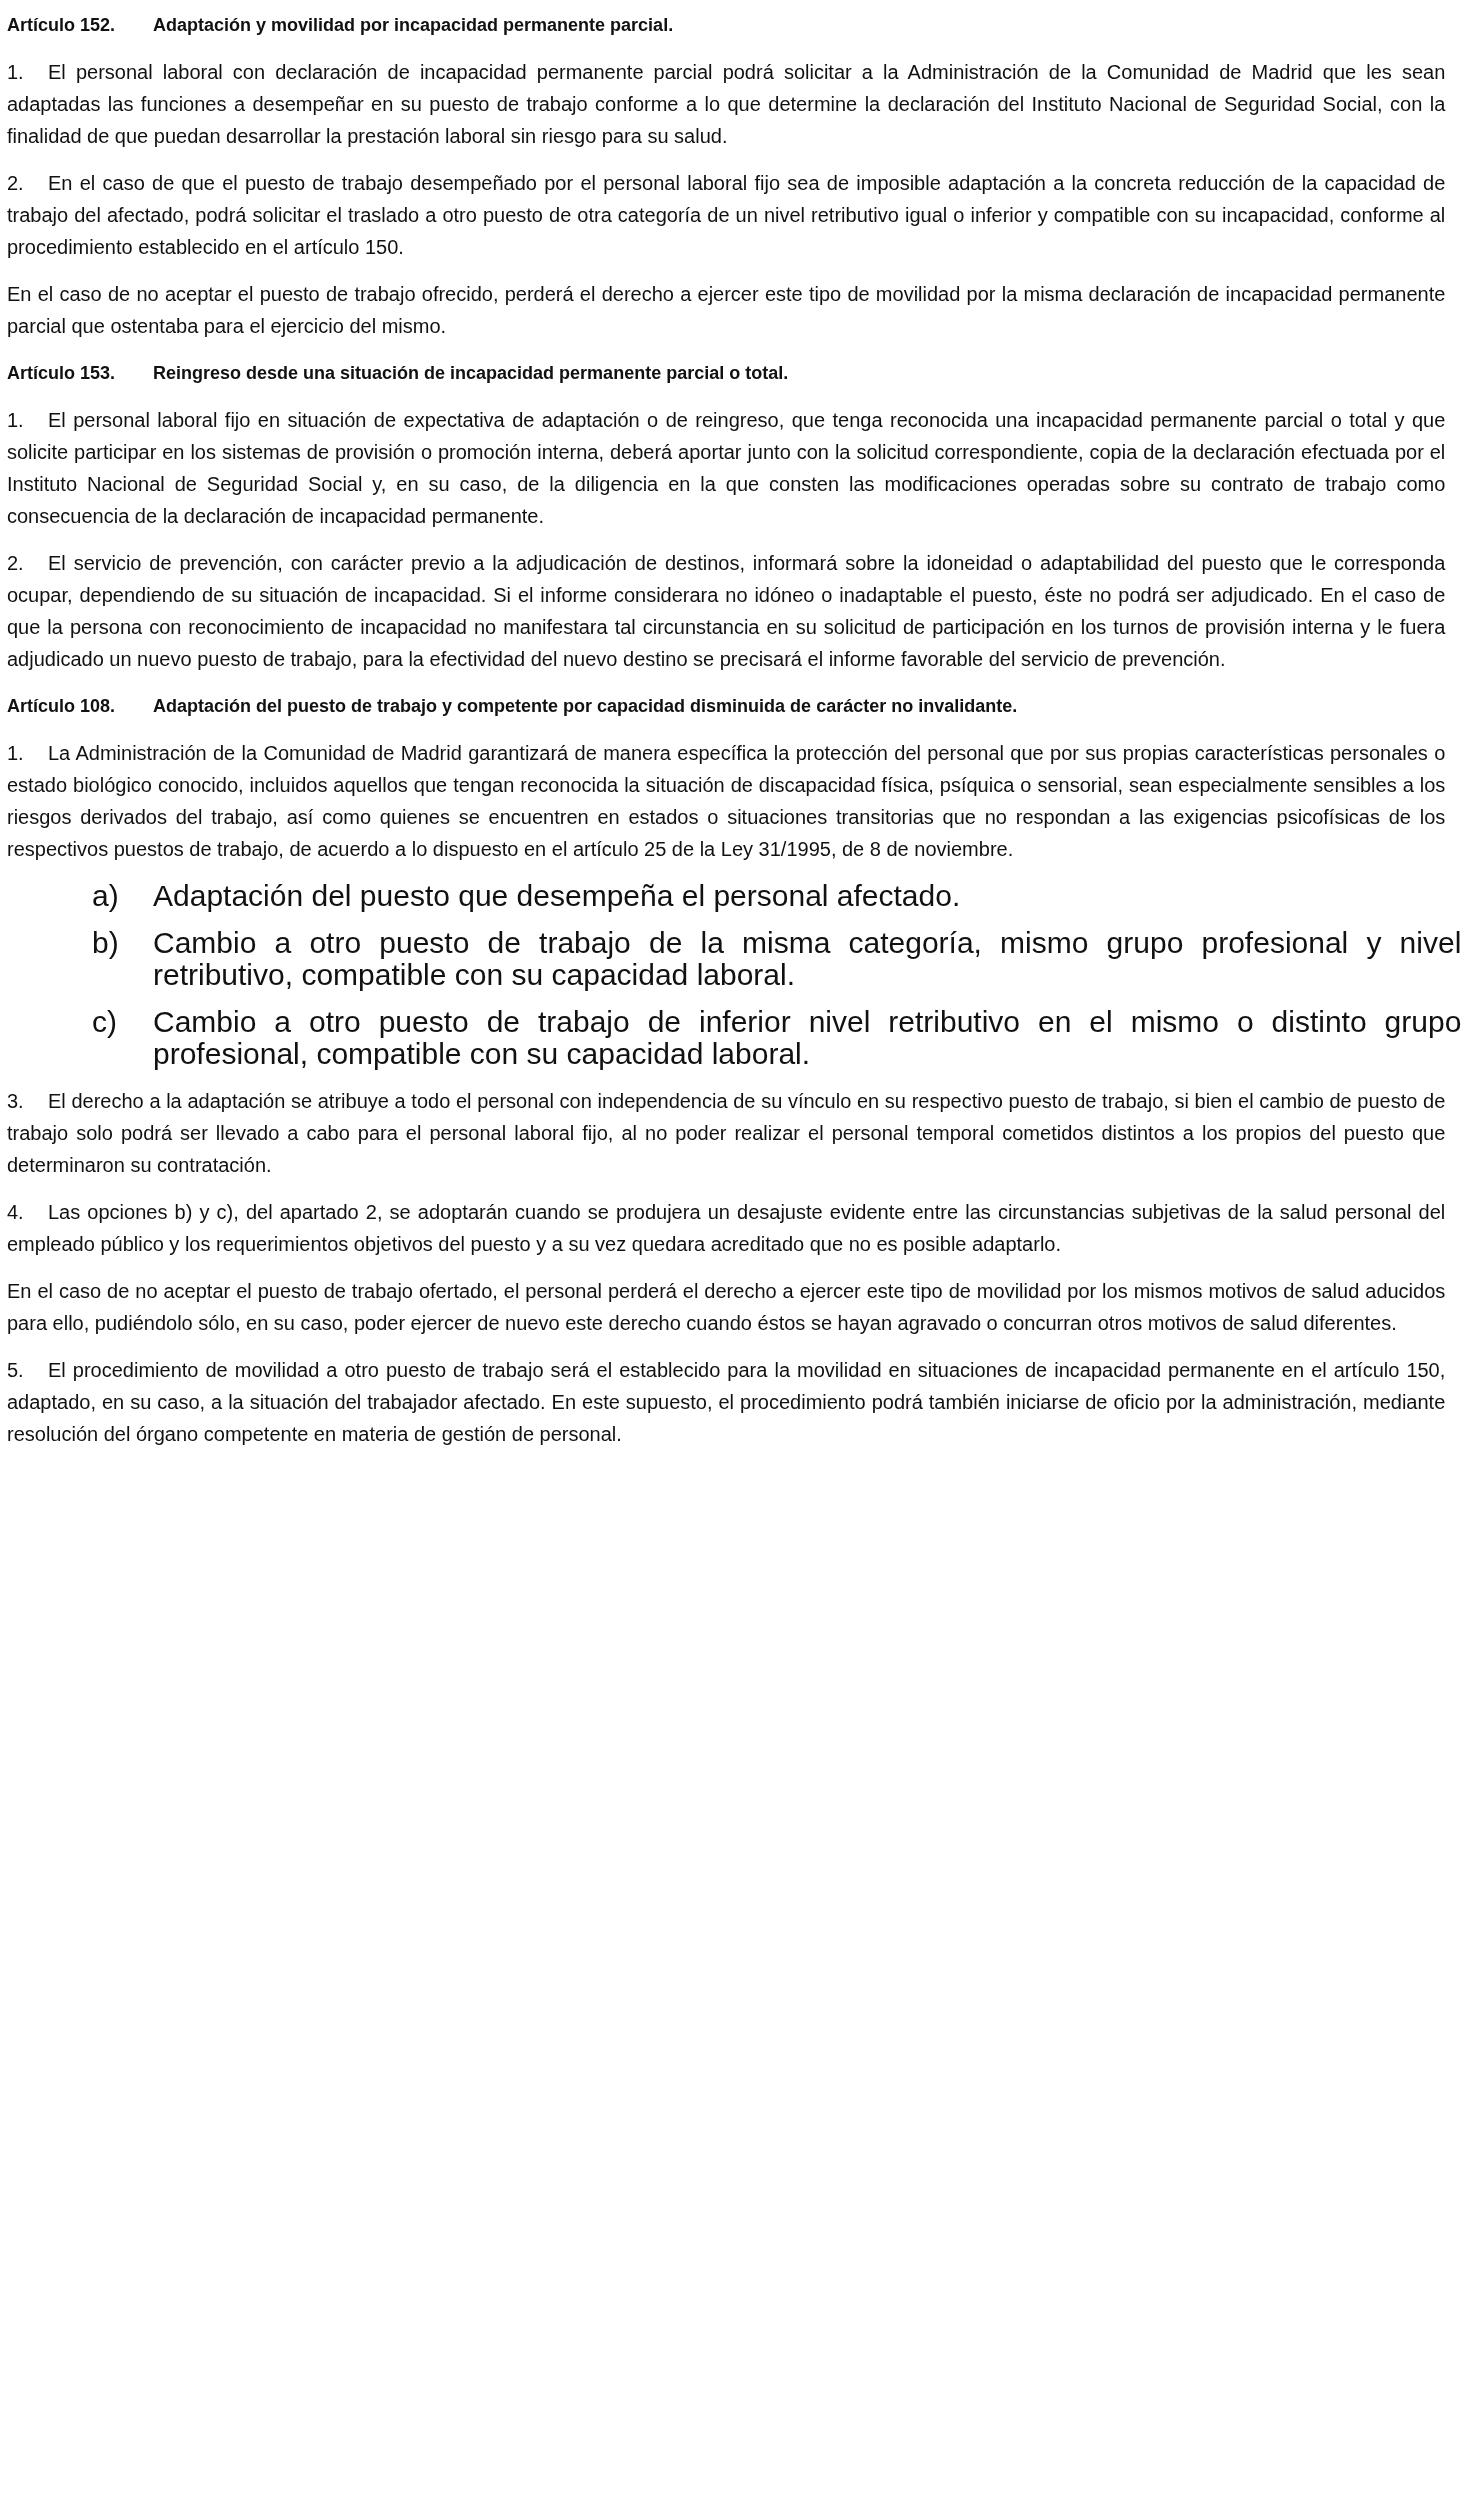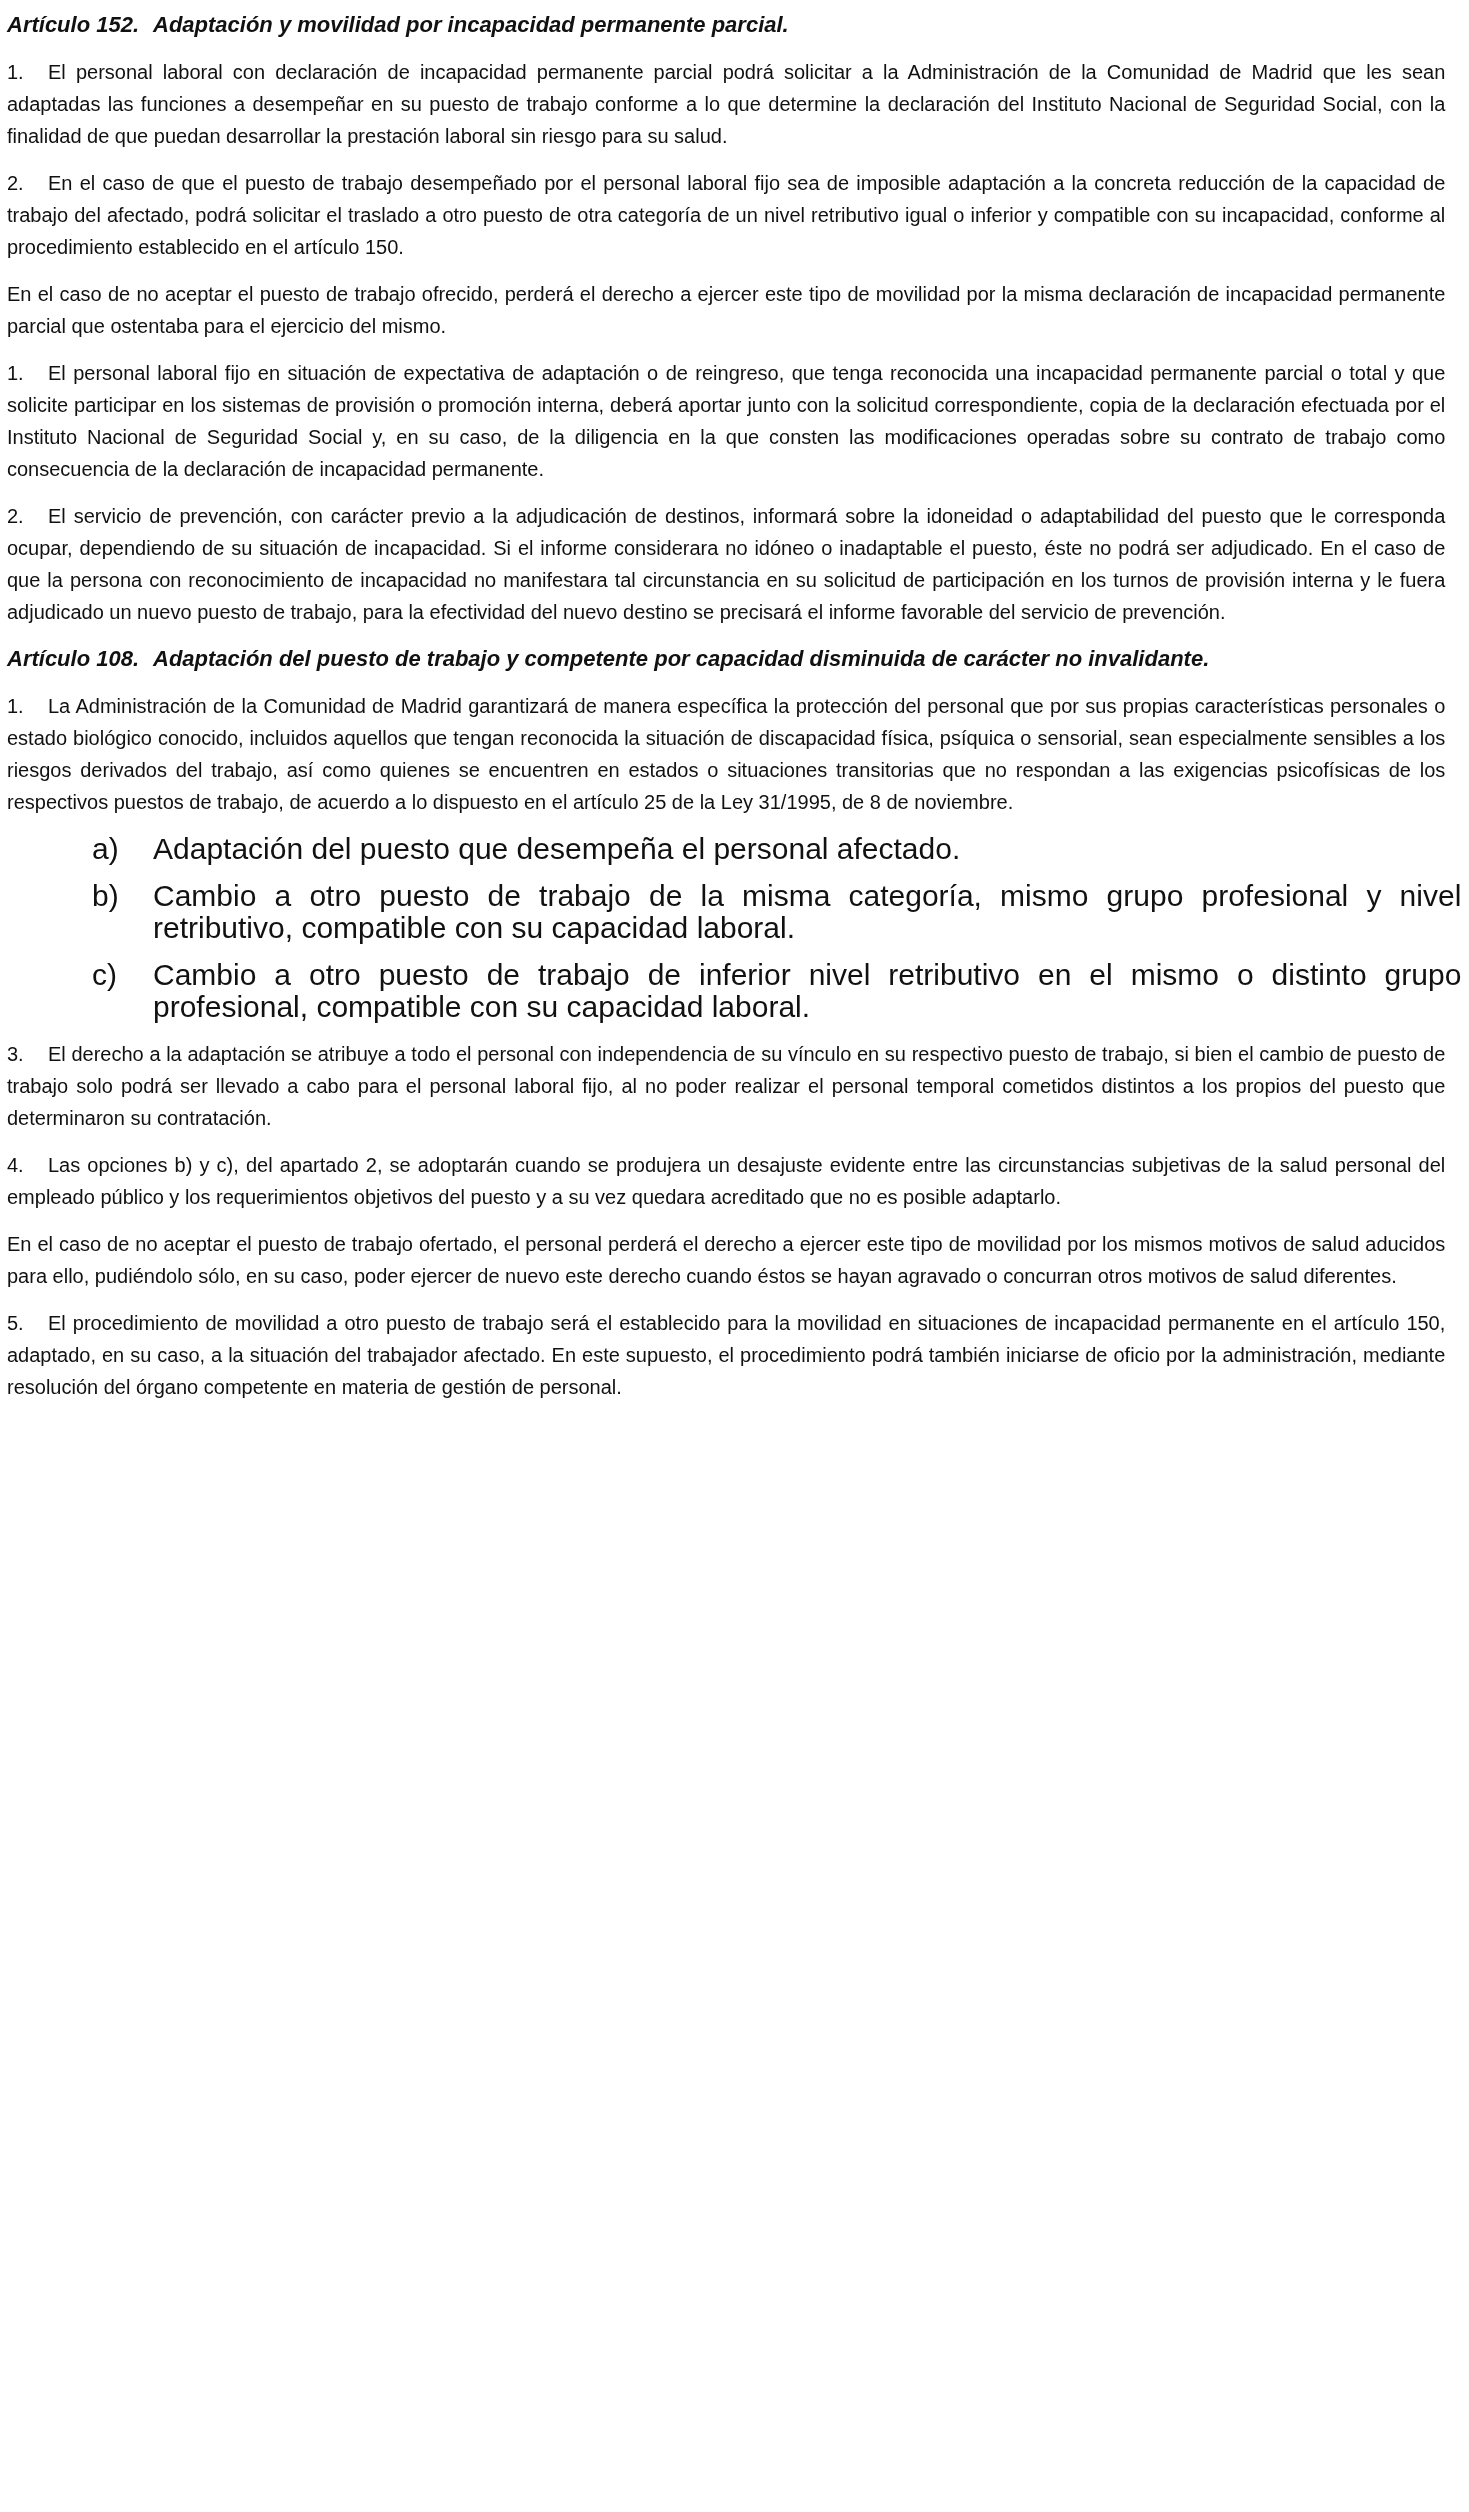--- a/index.html
+++ b/index.html
@@ -12,24 +12,23 @@
     color: #111111;
   }
   .page {
     width: 1470px;
     min-height: 2512px;
     box-sizing: border-box;
     padding: 8.7px 8.7px 17.5px 7px;
     background: #ffffff;
   }
   .heading {
-    font-size: 22px;
+    font-size: 18px;
     line-height: 32px;
     font-weight: bold;
-    font-style: italic;
     text-align: justify;
     margin: 17.5px 0 15px 0;
   }
   .heading:first-child {
     margin-top: 0;
   }
   .h-num {
     display: inline-block;
     min-width: 146px;
   }
@@ -67,20 +66,21 @@
     <h2 class="heading"><span class="h-num">Artículo 152.</span><span>Adaptación y movilidad por incapacidad permanente parcial.</span></h2>
 
     <p class="para"><span class="marker">1.</span><span>El personal laboral con declaración de incapacidad permanente parcial podrá solicitar a la Administración de la Comunidad de Madrid que les sean adaptadas las funciones a desempeñar en su puesto de trabajo conforme a lo que determine la declaración del Instituto Nacional de Seguridad Social, con la finalidad de que puedan desarrollar la prestación laboral sin riesgo para su salud.</span></p>
 
     <p class="para"><span class="marker">2.</span><span>En el caso de que el puesto de trabajo desempeñado por el personal laboral fijo sea de imposible adaptación a la concreta reducción de la capacidad de trabajo del afectado, podrá solicitar el traslado a otro puesto de otra categoría de un nivel retributivo igual o inferior y compatible con su incapacidad, conforme al procedimiento establecido en el artículo 150.</span></p>
 
     <p class="para"><span>En el caso de no aceptar el puesto de trabajo ofrecido, perderá el derecho a ejercer este tipo de movilidad por la misma declaración de incapacidad permanente parcial que ostentaba para el ejercicio del mismo.</span></p>
   </section>
 
   <section>
+    <h2 class="heading"><span class="h-num">Artículo 153.</span><span>Reingreso desde una situación de incapacidad permanente parcial o total.</span></h2>
 
     <p class="para"><span class="marker">1.</span><span>El personal laboral fijo en situación de expectativa de adaptación o de reingreso, que tenga reconocida una incapacidad permanente parcial o total y que solicite participar en los sistemas de provisión o promoción interna, deberá aportar junto con la solicitud correspondiente, copia de la declaración efectuada por el Instituto Nacional de Seguridad Social y, en su caso, de la diligencia en la que consten las modificaciones operadas sobre su contrato de trabajo como consecuencia de la declaración de incapacidad permanente.</span></p>
 
     <p class="para"><span class="marker">2.</span><span>El servicio de prevención, con carácter previo a la adjudicación de destinos, informará sobre la idoneidad o adaptabilidad del puesto que le corresponda ocupar, dependiendo de su situación de incapacidad. Si el informe considerara no idóneo o inadaptable el puesto, éste no podrá ser adjudicado. En el caso de que la persona con reconocimiento de incapacidad no manifestara tal circunstancia en su solicitud de participación en los turnos de provisión interna y le fuera adjudicado un nuevo puesto de trabajo, para la efectividad del nuevo destino se precisará el informe favorable del servicio de prevención.</span></p>
   </section>
 
   <section>
     <h2 class="heading"><span class="h-num">Artículo 108.</span><span>Adaptación del puesto de trabajo y competente por capacidad disminuida de carácter no invalidante.</span></h2>
 
     <p class="para"><span class="marker">1.</span><span>La Administración de la Comunidad de Madrid garantizará de manera específica la protección del personal que por sus propias características personales o estado biológico conocido, incluidos aquellos que tengan reconocida la situación de discapacidad física, psíquica o sensorial, sean especialmente sensibles a los riesgos derivados del trabajo, así como quienes se encuentren en estados o situaciones transitorias que no respondan a las exigencias psicofísicas de los respectivos puestos de trabajo, de acuerdo a lo dispuesto en el artículo 25 de la Ley 31/1995, de 8 de noviembre.</span></p>

